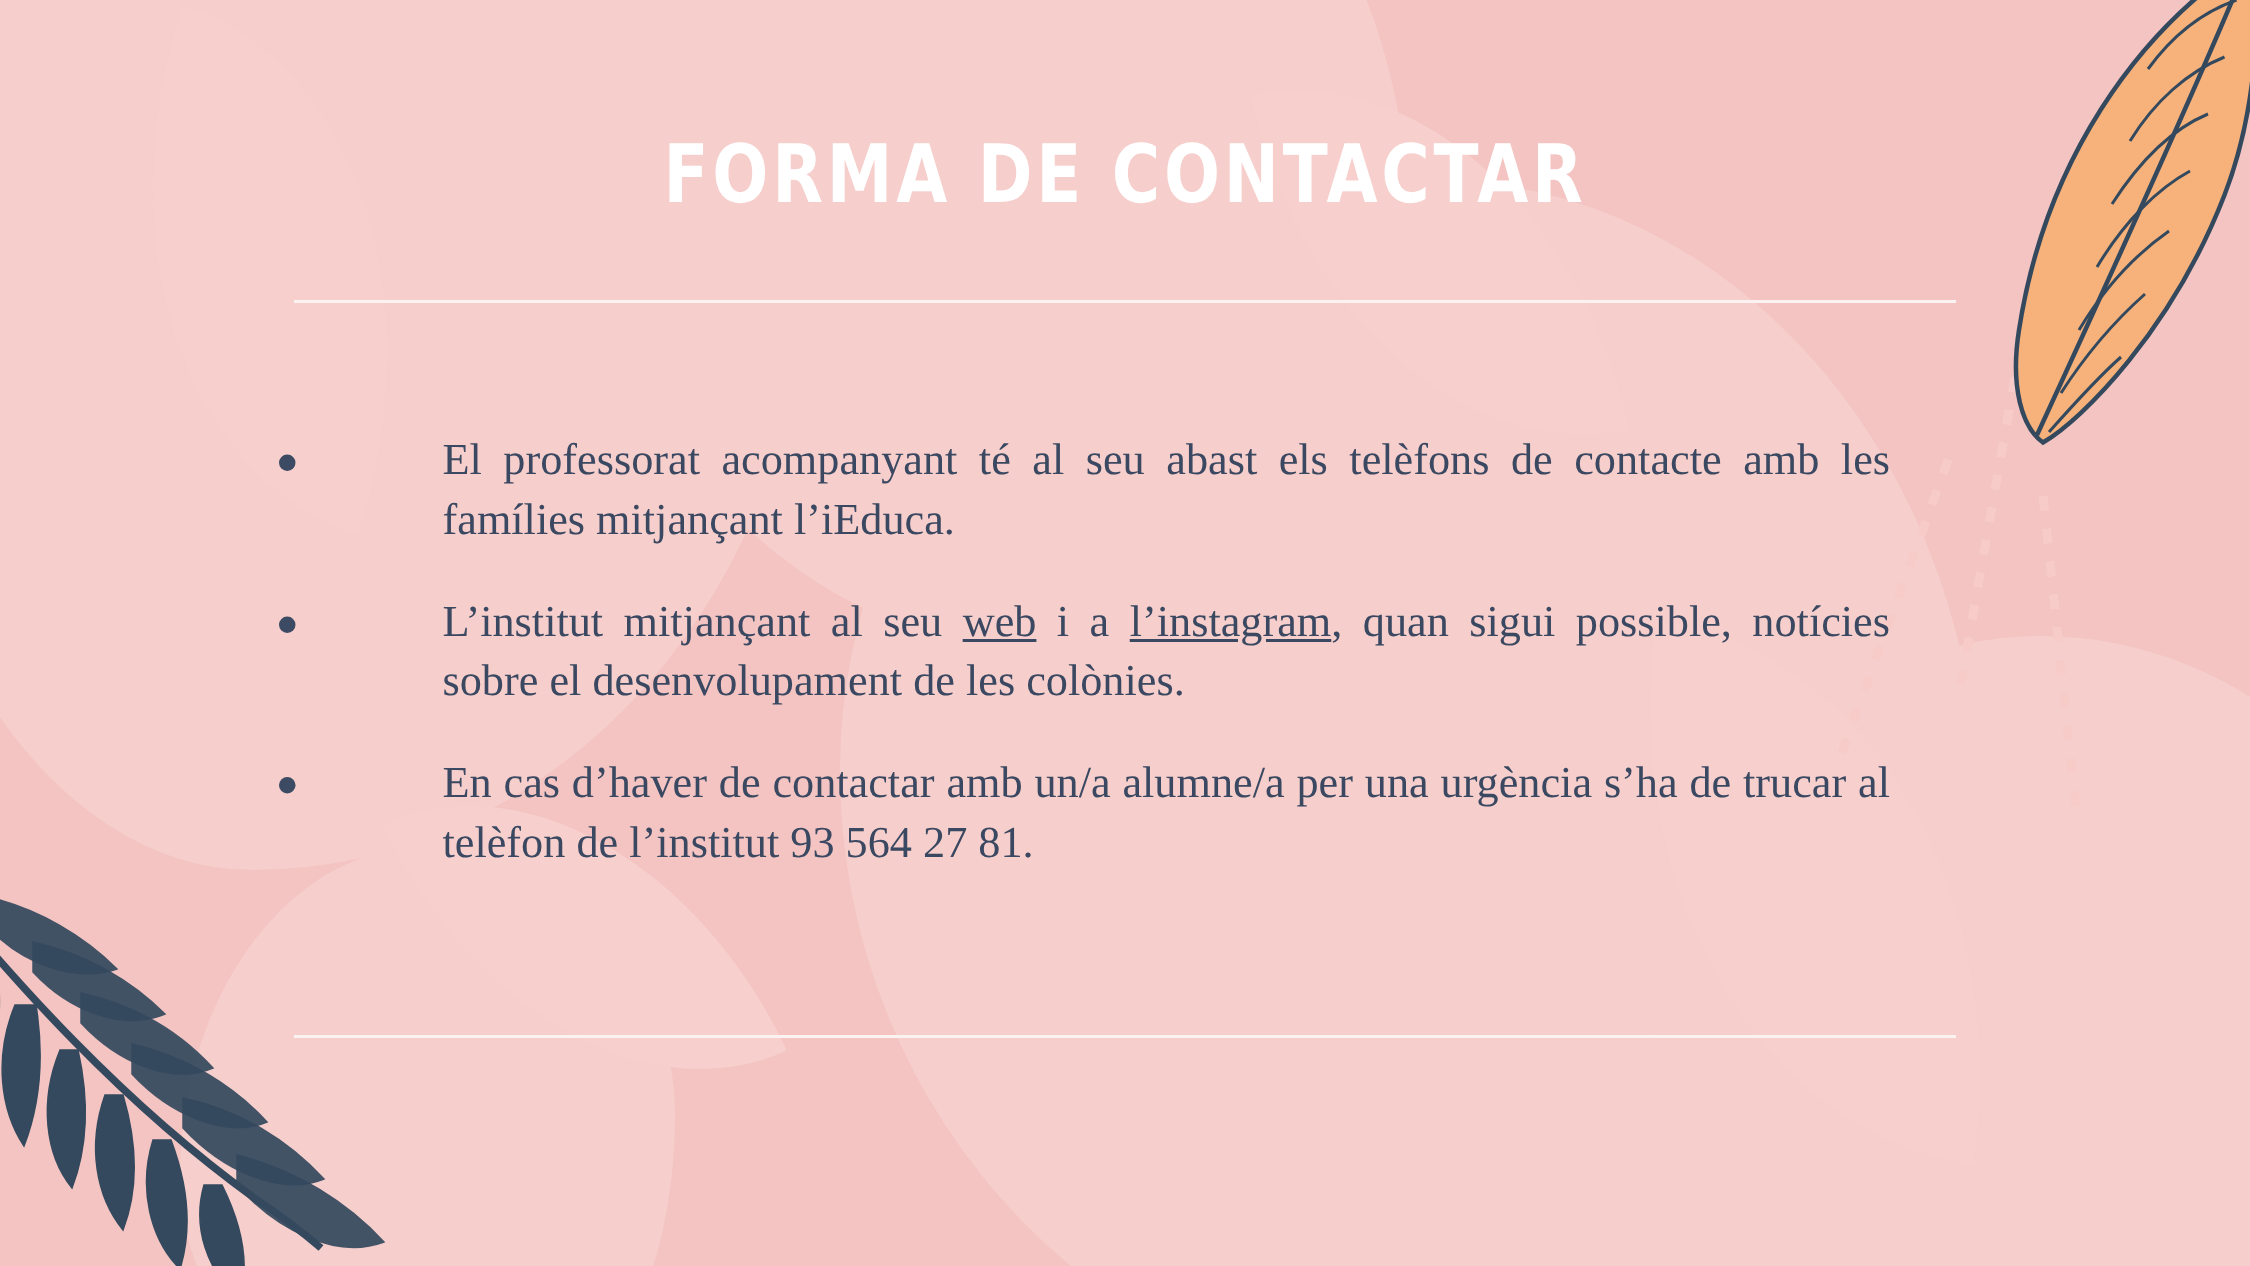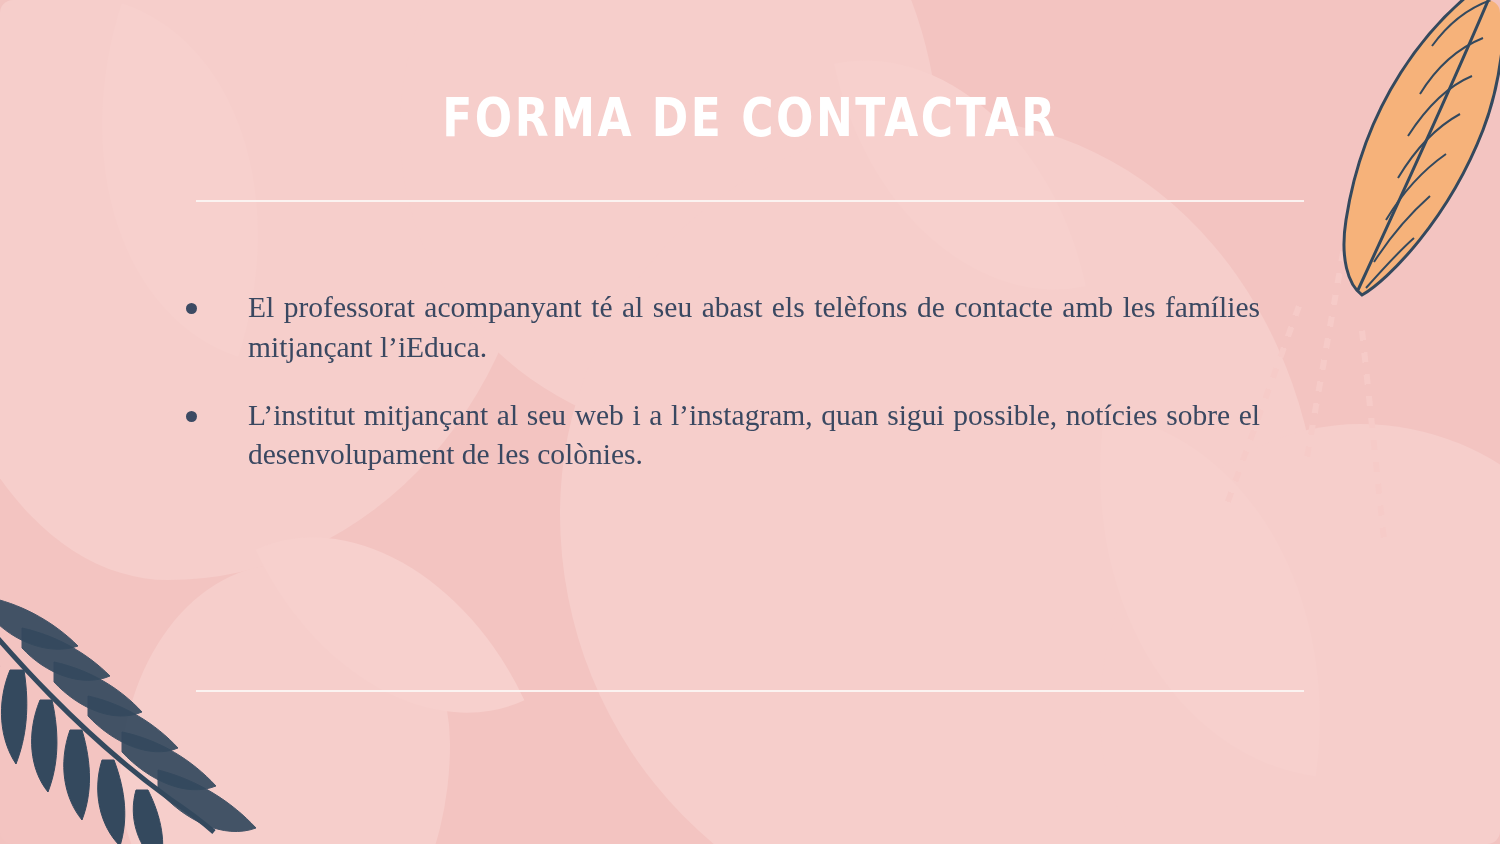--- a/index.html
+++ b/index.html
@@ -7,21 +7,20 @@
     padding: 0;
     background: #f2c3c0;
   }
   .slide {
     position: relative;
     width: 1500px;
     height: 844px;
     overflow: hidden;
     background: #f3c4c1;
     font-family: "Liberation Serif", serif;
-    border-radius: 13px;
   }
 
   
   .bg-layer {
     position: absolute;
     inset: 0;
     overflow: hidden;
     pointer-events: none;
   }
   .blob {
@@ -124,39 +123,41 @@
   .bullets {
     position: absolute;
     left: 186px;
     right: 240px;
     top: 288px;
   }
   .bullet-row {
     display: flex;
     align-items: flex-start;
     margin-bottom: 28px;
+    gap: 47px;
   }
   .bullet-dot {
     flex: 0 0 auto;
     width: 11px;
     height: 11px;
     border-radius: 50%;
     background: #3c4a63;
     margin-top: 15px;
     margin-right: 51px;
   }
   .bullet-text {
     flex: 1 1 auto;
     color: #3a4861;
     font-size: 29.5px;
     line-height: 1.35;
     text-align: justify;
     text-justify: inter-word;
   }
   .bullet-text .u {
+    text-decoration: underline;
   }
 </style>
 </head>
 <body>
 
 <div class="slide">
 
   <div class="bg-layer">
     <div class="blob blob-a"></div>
     <div class="blob blob-b"></div>
@@ -219,16 +220,20 @@
       <div class="bullet-row">
         <span class="bullet-dot"></span>
         <div class="bullet-text">El professorat acompanyant té al seu abast els telèfons de contacte amb les famílies mitjançant l’iEduca.</div>
       </div>
 
       <div class="bullet-row">
         <span class="bullet-dot"></span>
         <div class="bullet-text"><span>L’institut mitjançant al seu </span><span class="u">web</span><span> i a </span><span class="u">l’instagram</span><span>, quan sigui possible, notícies sobre el desenvolupament de les colònies.</span></div>
       </div>
 
+      <div class="bullet-row">
+        <span class="bullet-dot"></span>
+        <div class="bullet-text">En cas d’haver de contactar amb un/a alumne/a per una urgència s’ha de trucar al telèfon de l’institut 93 564 27 81.</div>
+      </div>
 
     </div>
   </div>
 </div>
 
 </body></html>

